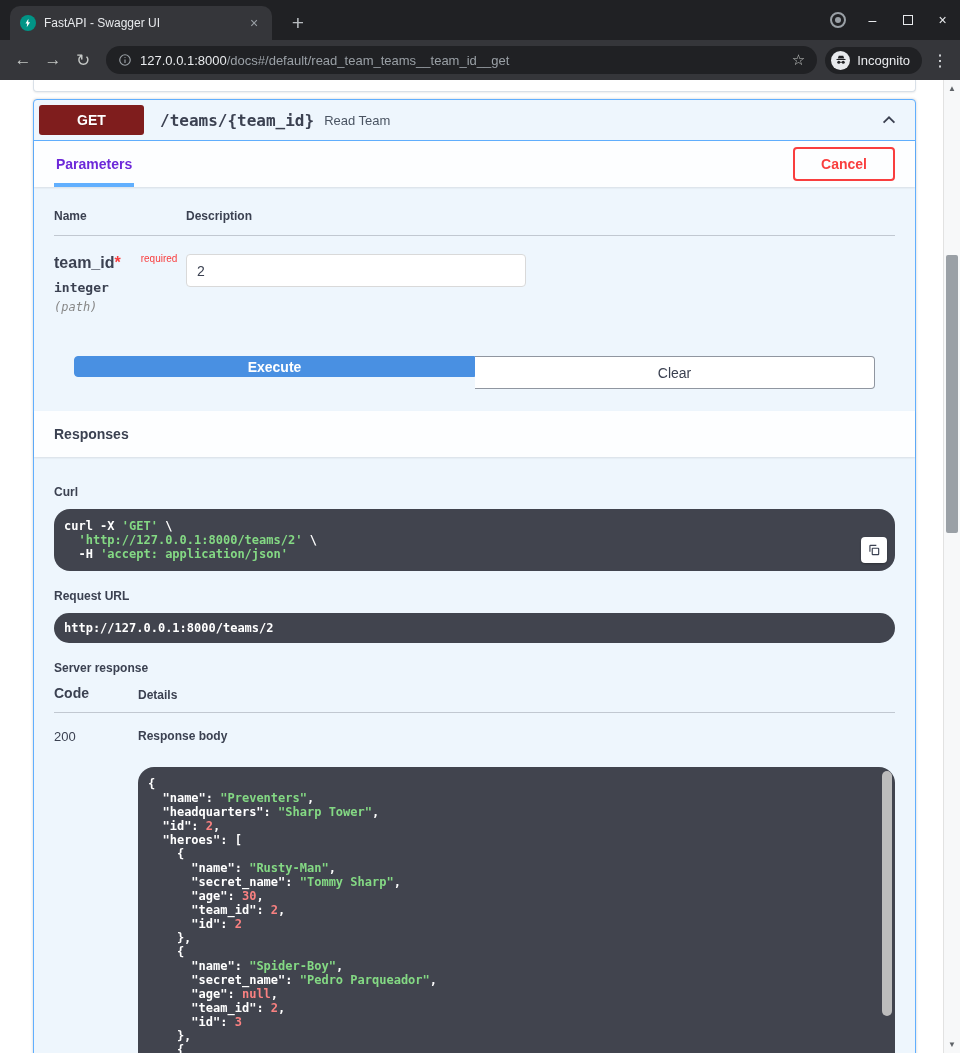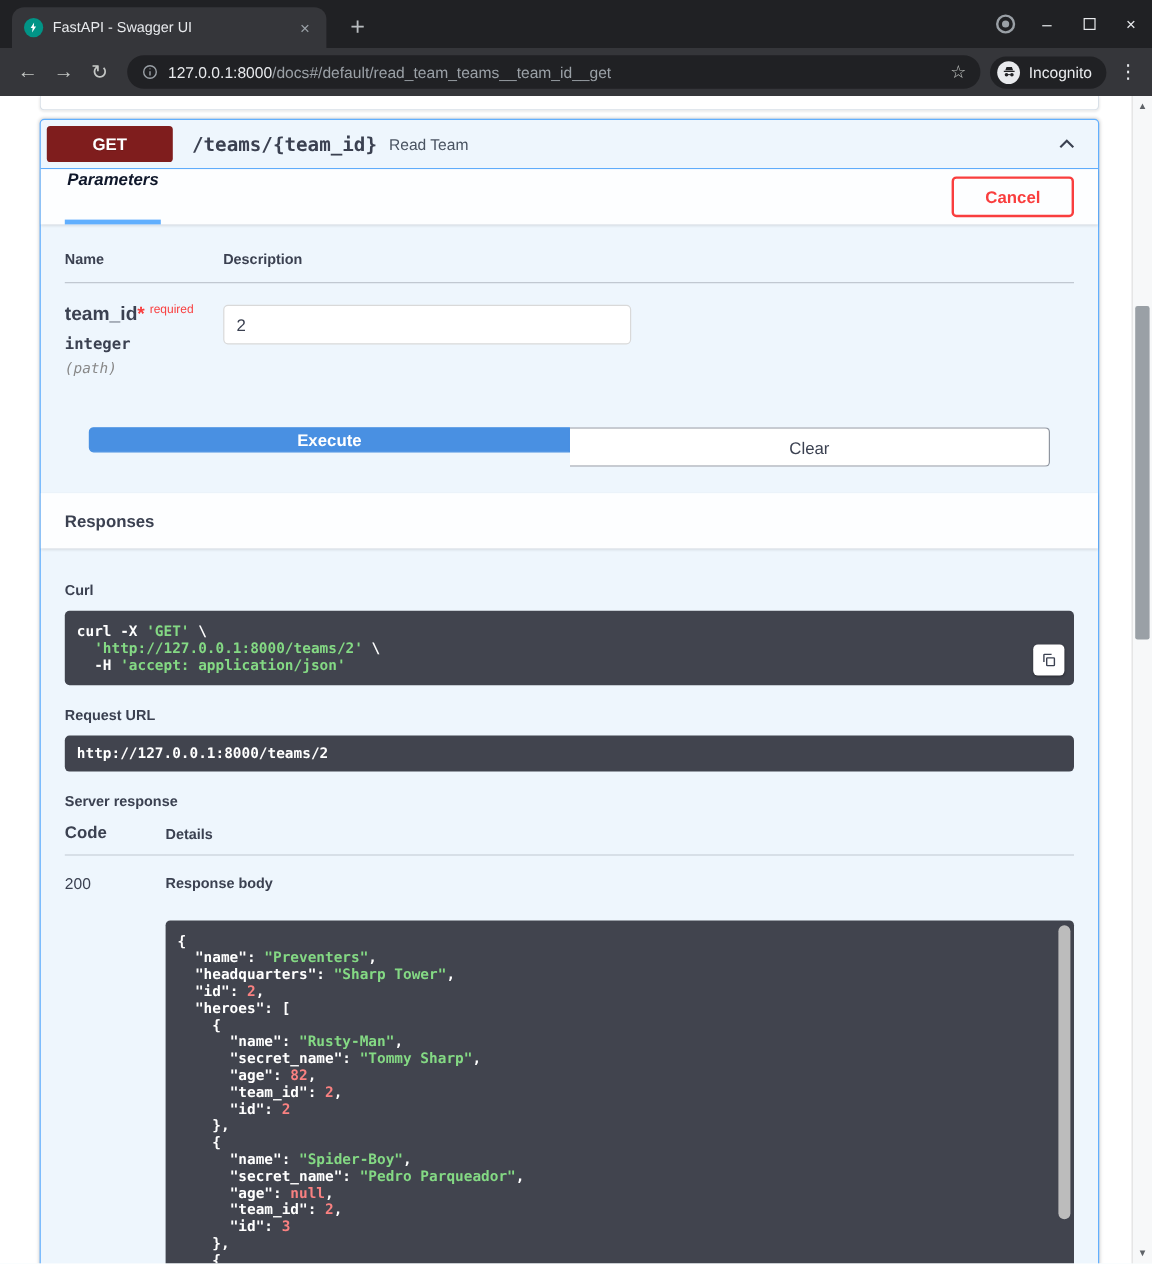--- a/index.html
+++ b/index.html
@@ -42,43 +42,43 @@
   .prev-block-bottom { height:12px; background:#fff; border:1px solid #d9e0e8; border-top:none; border-radius:0 0 4px 4px; box-shadow:0 1px 2px rgba(0,0,0,.08); }
 
   .opblock { margin-top:7px; border:1px solid #61affe; border-radius:4px; background:#eef6fd; box-shadow:0 0 3px rgba(0,0,0,.19); }
   .opblock-summary { display:flex; align-items:center; gap:10px; padding:5px; border-bottom:1px solid #61affe; cursor:pointer; }
   .method-badge { background:#7f1d1d; color:#fff; font-weight:bold; font-size:14px; width:105px; text-align:center; padding:7px 0; border-radius:3px; text-shadow:0 1px 0 rgba(0,0,0,.1); }
   .op-path { font-family:"DejaVu Sans Mono", monospace; font-weight:bold; font-size:16px; color:#3b4151; margin-left:6px; }
   .op-summary-text { font-size:13px; color:#4a5462; }
   .collapse-arrow { margin-left:auto; margin-right:12px; display:flex; cursor:pointer; }
 
   .section-header { display:flex; align-items:center; justify-content:space-between; background:rgba(255,255,255,.88); padding:0 20px; height:46px; box-shadow:0 1px 2px rgba(0,0,0,.1); }
-  .tab-item { position:relative; height:100%; display:flex; align-items:flex-start; font-size:14px; font-weight:bold; color:#0f172a; padding:0 2px; cursor:pointer;font-style:italic; }
+  .tab-item { position:relative; height:100%; display:flex; align-items:center; font-size:14px; font-weight:bold; color:#6d28d9; padding:0 2px; cursor:pointer; }
   .tab-item::after { content:""; position:absolute; left:0; right:0; bottom:0; height:4px; background:#61affe; }
   .section-title { font-size:14px; font-weight:bold; color:#3b4151; }
   .cancel-btn { border:2px solid #f93e3e; color:#f93e3e; background:#fff0; font-weight:bold; font-size:14px; padding:7px 26px; border-radius:4px; cursor:pointer; font-family:inherit; }
 
   .params-area { padding:22px 20px 0; }
   .grid { display:grid; grid-template-columns:132px 1fr; }
   .col-head { font-size:12px; font-weight:bold; color:#3b4151; padding-bottom:12px; border-bottom:1px solid rgba(59,65,81,.25); }
   .cell { padding-top:18px; }
   .pname { font-size:16px; font-weight:bold; color:#3b4151; display:inline; }
   .pstar { color:#f93e3e; font-size:16px; font-weight:bold; }
-  .preq { font-size:10px; color:#f93e3e; position:relative; top:-6px; margin-left:4px; }
+  .preq { font-size:10px; color:#f93e3e; position:relative; top:-6px; margin-left:20px; }
   .ptype { font-family:"DejaVu Sans Mono", monospace; font-size:13px; font-weight:bold; color:#3b4151; margin-top:8px; }
   .ploc { font-family:"DejaVu Sans Mono", monospace; font-size:12px; font-style:italic; color:#888; margin-top:5px; }
   .pinput { width:340px; height:33px; border:1px solid #d9d9d9; border-radius:4px; padding:0 10px; font-size:14px; color:#3b4151; background:#fff; font-family:inherit; }
 
   .execute-row { display:flex; padding:42px 20px 22px; }
   .btn-execute { flex:1; background:#4990e2; color:#fff; font-weight:bold; font-size:14px; border:1px solid #4990e2; border-radius:4px 0 0 4px; height:21px; cursor:pointer; font-family:inherit; }
   .btn-clear { flex:1; background:#fff; color:#3b4151; font-size:14px; border:1px solid #9096a0; border-left:none; border-radius:0 4px 4px 0; height:33px; cursor:pointer; font-family:inherit; }
 
   .responses-area { padding:28px 20px 20px; }
   .small-label { font-size:12px; font-weight:bold; color:#3b4151; margin-bottom:10px; }
-  .code-block { background:#41444e; border-radius:4px; padding:10px; font-family:"DejaVu Sans Mono", monospace; font-size:12px; font-weight:bold; line-height:14px; color:#fff; position:relative; }
+  .code-block { background:#41444e; border-radius:16px; padding:10px; font-family:"DejaVu Sans Mono", monospace; font-size:12px; font-weight:bold; line-height:14px; color:#fff; position:relative; }
   .code-line { white-space:pre; }
   .tok-w { color:#ffffff; }
   .tok-k { color:#ffffff; }
   .tok-s { color:#84d984; }
   .tok-n { color:#f98181; }
   .copy-btn { position:absolute; right:8px; bottom:8px; width:26px; height:26px; background:#fff; border-radius:4px; display:flex; align-items:center; justify-content:center; cursor:pointer; box-shadow:0 1px 2px rgba(0,0,0,.3); }
   .req-url-block { margin-bottom:16px; padding:8px 10px; }
   .mt18 { margin-top:18px; }
   .resp-grid { display:grid; grid-template-columns:84px 1fr; }
   .code-head { font-size:14px; font-weight:bold; color:#3b4151; padding-bottom:10px; border-bottom:1px solid rgba(59,65,81,.25); }
@@ -228,21 +228,21 @@
             <div class="code-block response-block">
               <div>
                   <div class="code-line"><span class="tok-w">{</span></div>
                   <div class="code-line"><span class="tok-w">  </span><span class="tok-k">"name"</span><span class="tok-w">: </span><span class="tok-s">"Preventers"</span><span class="tok-w">,</span></div>
                   <div class="code-line"><span class="tok-w">  </span><span class="tok-k">"headquarters"</span><span class="tok-w">: </span><span class="tok-s">"Sharp Tower"</span><span class="tok-w">,</span></div>
                   <div class="code-line"><span class="tok-w">  </span><span class="tok-k">"id"</span><span class="tok-w">: </span><span class="tok-n">2</span><span class="tok-w">,</span></div>
                   <div class="code-line"><span class="tok-w">  </span><span class="tok-k">"heroes"</span><span class="tok-w">: [</span></div>
                   <div class="code-line"><span class="tok-w">    {</span></div>
                   <div class="code-line"><span class="tok-w">      </span><span class="tok-k">"name"</span><span class="tok-w">: </span><span class="tok-s">"Rusty-Man"</span><span class="tok-w">,</span></div>
                   <div class="code-line"><span class="tok-w">      </span><span class="tok-k">"secret_name"</span><span class="tok-w">: </span><span class="tok-s">"Tommy Sharp"</span><span class="tok-w">,</span></div>
-                  <div class="code-line"><span class="tok-w">      </span><span class="tok-k">"age"</span><span class="tok-w">: </span><span class="tok-n">82</span><span class="tok-w">,</span></div>
+                  <div class="code-line"><span class="tok-w">      </span><span class="tok-k">"age"</span><span class="tok-w">: </span><span class="tok-n">30</span><span class="tok-w">,</span></div>
                   <div class="code-line"><span class="tok-w">      </span><span class="tok-k">"team_id"</span><span class="tok-w">: </span><span class="tok-n">2</span><span class="tok-w">,</span></div>
                   <div class="code-line"><span class="tok-w">      </span><span class="tok-k">"id"</span><span class="tok-w">: </span><span class="tok-n">2</span></div>
                   <div class="code-line"><span class="tok-w">    },</span></div>
                   <div class="code-line"><span class="tok-w">    {</span></div>
                   <div class="code-line"><span class="tok-w">      </span><span class="tok-k">"name"</span><span class="tok-w">: </span><span class="tok-s">"Spider-Boy"</span><span class="tok-w">,</span></div>
                   <div class="code-line"><span class="tok-w">      </span><span class="tok-k">"secret_name"</span><span class="tok-w">: </span><span class="tok-s">"Pedro Parqueador"</span><span class="tok-w">,</span></div>
                   <div class="code-line"><span class="tok-w">      </span><span class="tok-k">"age"</span><span class="tok-w">: </span><span class="tok-n">null</span><span class="tok-w">,</span></div>
                   <div class="code-line"><span class="tok-w">      </span><span class="tok-k">"team_id"</span><span class="tok-w">: </span><span class="tok-n">2</span><span class="tok-w">,</span></div>
                   <div class="code-line"><span class="tok-w">      </span><span class="tok-k">"id"</span><span class="tok-w">: </span><span class="tok-n">3</span></div>
                   <div class="code-line"><span class="tok-w">    },</span></div>

